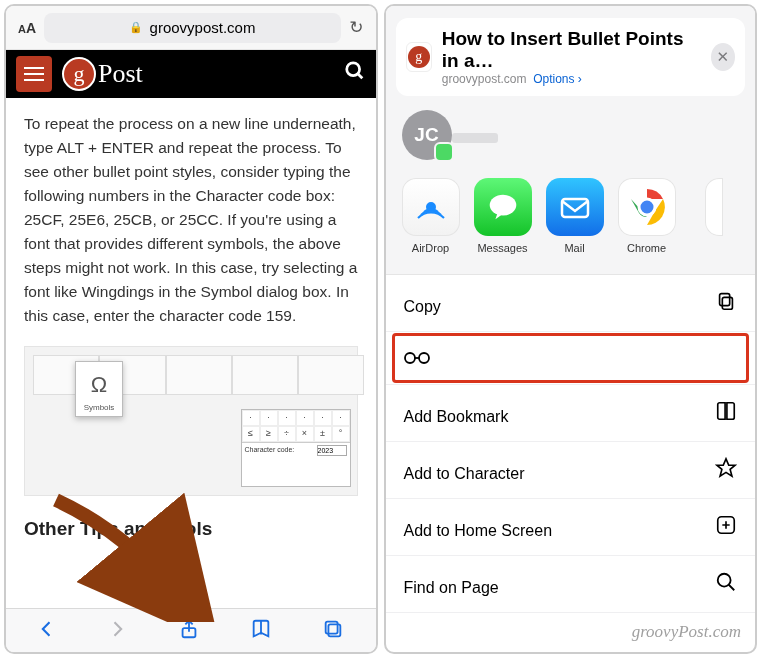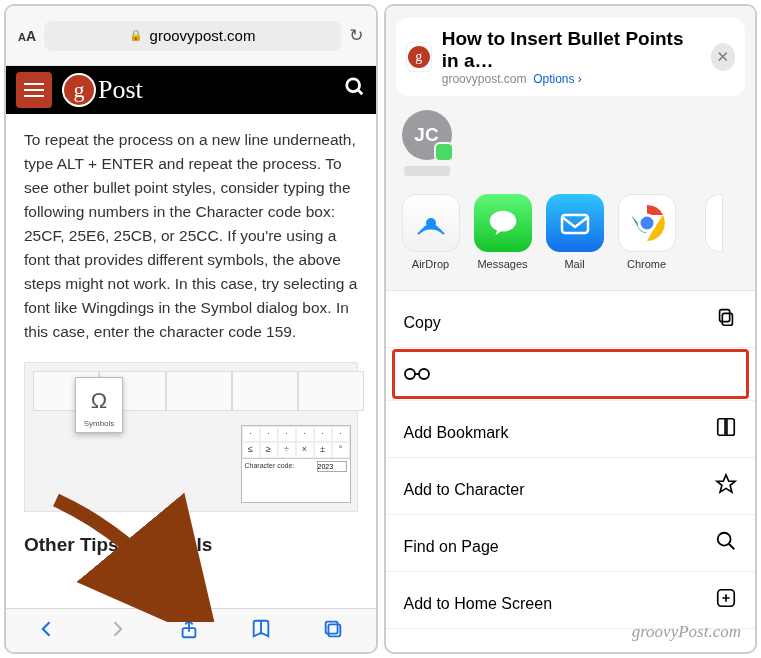--- a/index.html
+++ b/index.html
@@ -17,21 +17,21 @@
   border: 2px solid #ccc;
   border-radius: 10px;
   background: #fff;
   display: flex;
   flex-direction: column;
   overflow: hidden;
   position: relative;
 }
 
 .addrbar {
-  height: 60px;
+  height: 44px;
   background: #f7f7f7;
   display: flex;
   align-items: center;
   padding: 0 12px;
   gap: 8px;
   border-bottom: 1px solid #e5e5e5;
 }
 .aa { font-size: 14px; font-weight: 600; color: #333; }
 .aa .small { font-size: 11px; }
 .url-pill {
@@ -198,21 +198,21 @@
 .av-badge {
   position:absolute; right:-2px; bottom:-2px;
   width:20px;height:20px;border-radius:6px;
   background:#4cd964; border:2px solid #f5f5f6;
 }
 .ghost-label {
   width: 46px; height: 10px;
   background: #dedee0; border-radius: 3px;
   margin-top: 6px;
 }
-.contact { display:flex; flex-direction:column; align-items:center; }
+.contact { display:flex; flex-direction:row; align-items:center; }
 .app-row {
   display:flex; gap: 14px; padding: 14px 6px 14px; overflow:hidden;
 }
 .app { display:flex; flex-direction:column; align-items:center; width: 66px; }
 .app-icon {
   width: 58px; height: 58px; border-radius: 14px;
   display:flex;align-items:center;justify-content:center;
 }
 .app-label { font-size: 11px; color:#333; margin-top: 6px; white-space:nowrap; }
 .ai-airdrop { background: linear-gradient(#fff,#f2f2f2); box-shadow: inset 0 0 0 1px #e5e5e5; }
@@ -447,30 +447,30 @@
             <path d="M21 5a2 2 0 00-2-2h-6v18h6a2 2 0 002-2V5z"></path>
           </svg></span>
     </div>
     <div class="action">
       <span>Add to Character</span>
       <span><svg width="22" height="22" viewBox="0 0 24 24" fill="none" stroke="#000" stroke-width="1.8">
             <polygon points="12 2 15 9 22 9 16.5 13.5 18.5 21 12 16.8 5.5 21 7.5 13.5 2 9 9 9"></polygon>
           </svg></span>
     </div>
     <div class="action">
-      <span>Find on Page</span>
-      <span><svg width="22" height="22" viewBox="0 0 24 24" fill="none" stroke="#000" stroke-width="2">
-            <circle cx="10" cy="10" r="7"></circle>
-            <line x1="21" y1="21" x2="15" y2="15"></line>
-          </svg></span>
-    </div>
-    <div class="action">
       <span>Add to Home Screen</span>
       <span><svg width="22" height="22" viewBox="0 0 24 24" fill="none" stroke="#000" stroke-width="1.8">
             <rect x="3" y="3" width="18" height="18" rx="4"></rect>
             <line x1="12" y1="8" x2="12" y2="16"></line>
             <line x1="8" y1="12" x2="16" y2="12"></line>
           </svg></span>
     </div>
+    <div class="action">
+      <span>Find on Page</span>
+      <span><svg width="22" height="22" viewBox="0 0 24 24" fill="none" stroke="#000" stroke-width="2">
+            <circle cx="10" cy="10" r="7"></circle>
+            <line x1="21" y1="21" x2="15" y2="15"></line>
+          </svg></span>
+    </div>
   </div>
 
   <div class="watermark">groovyPost.com</div>
 </div>
 
 </body></html>

